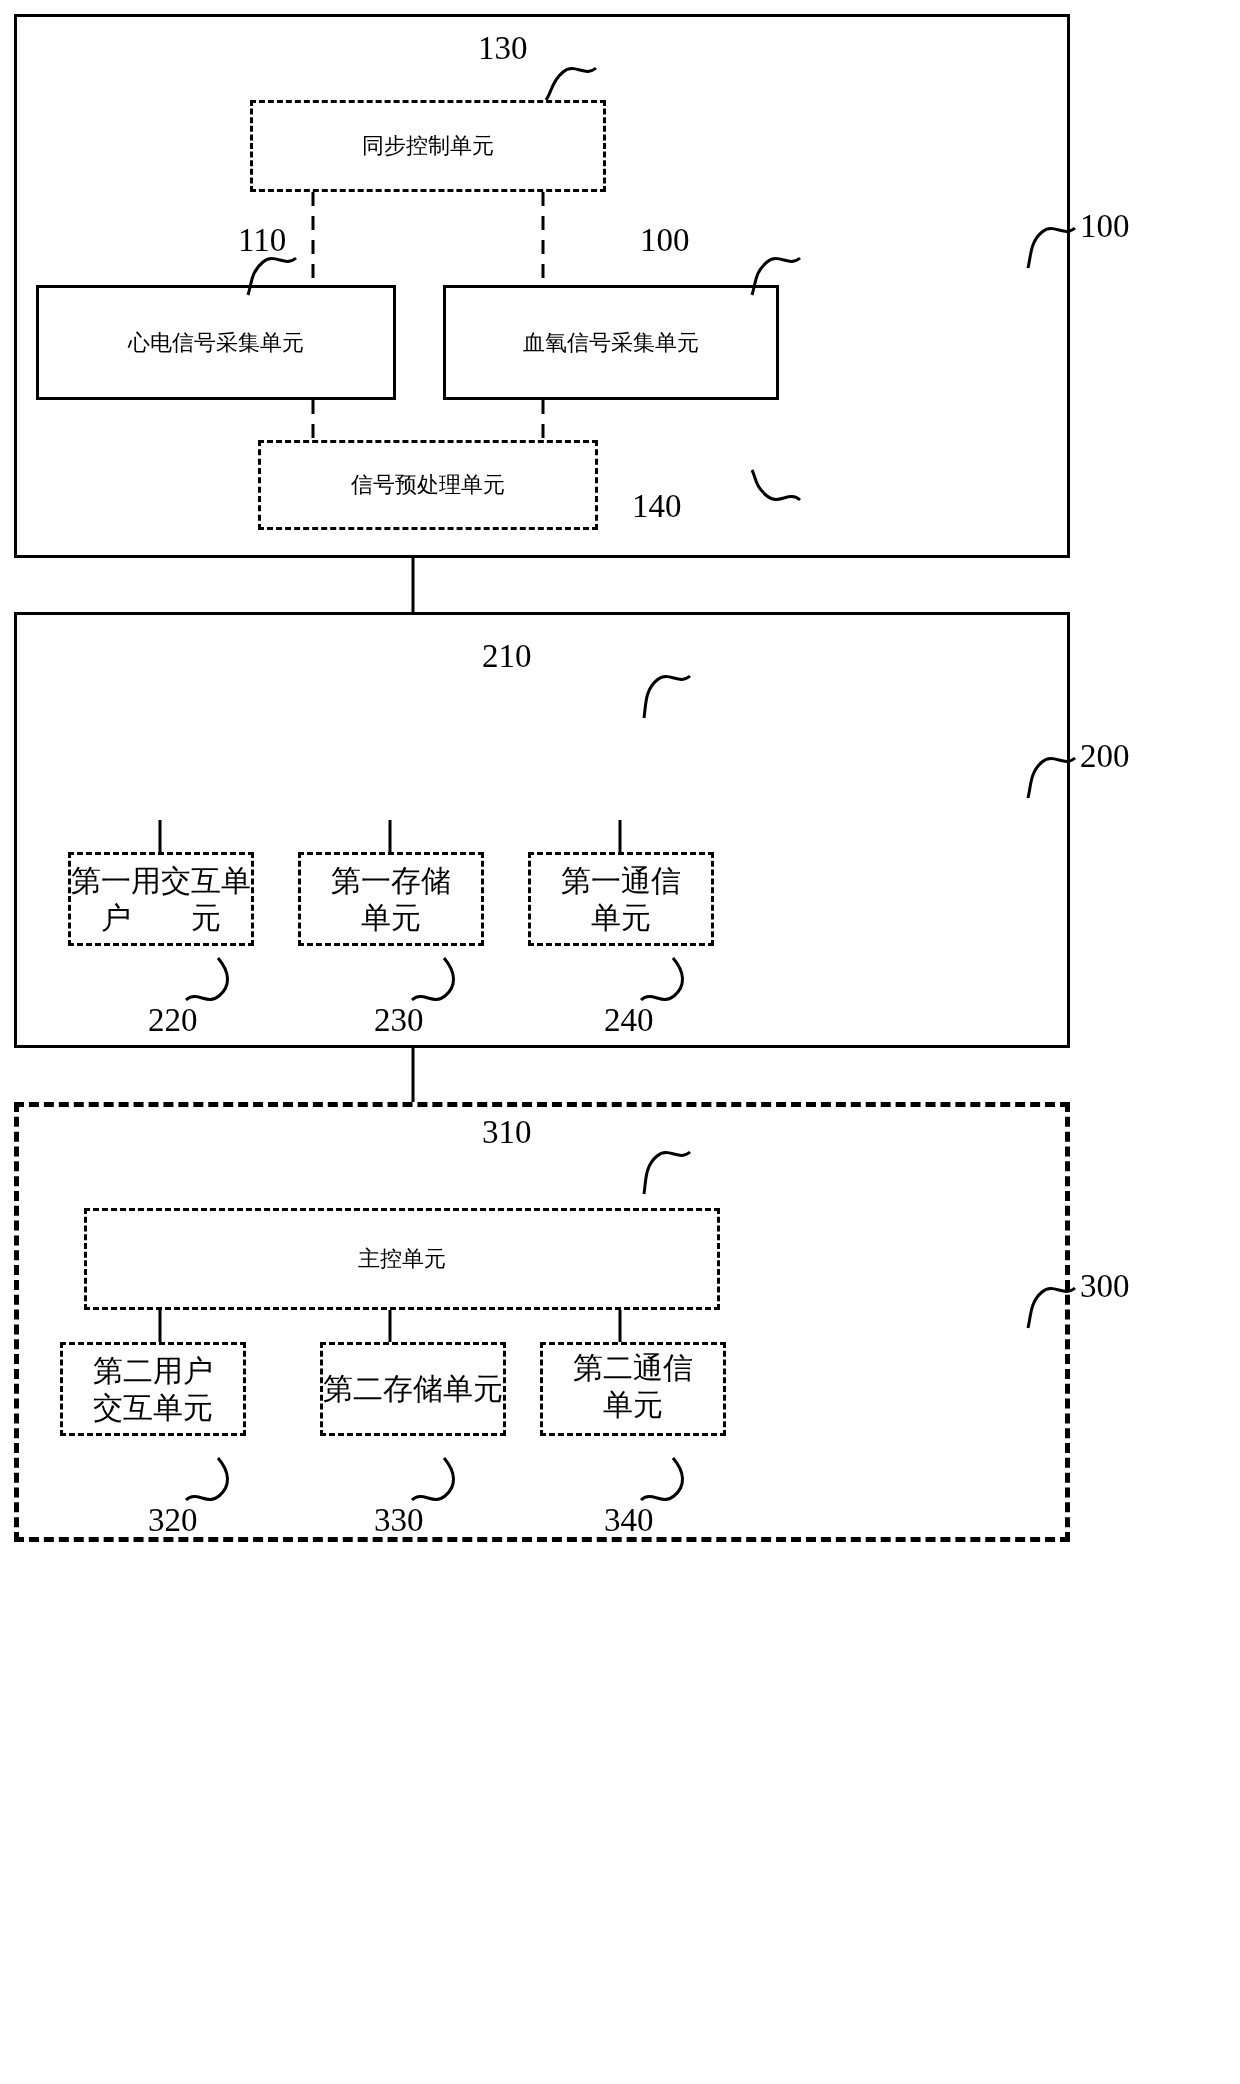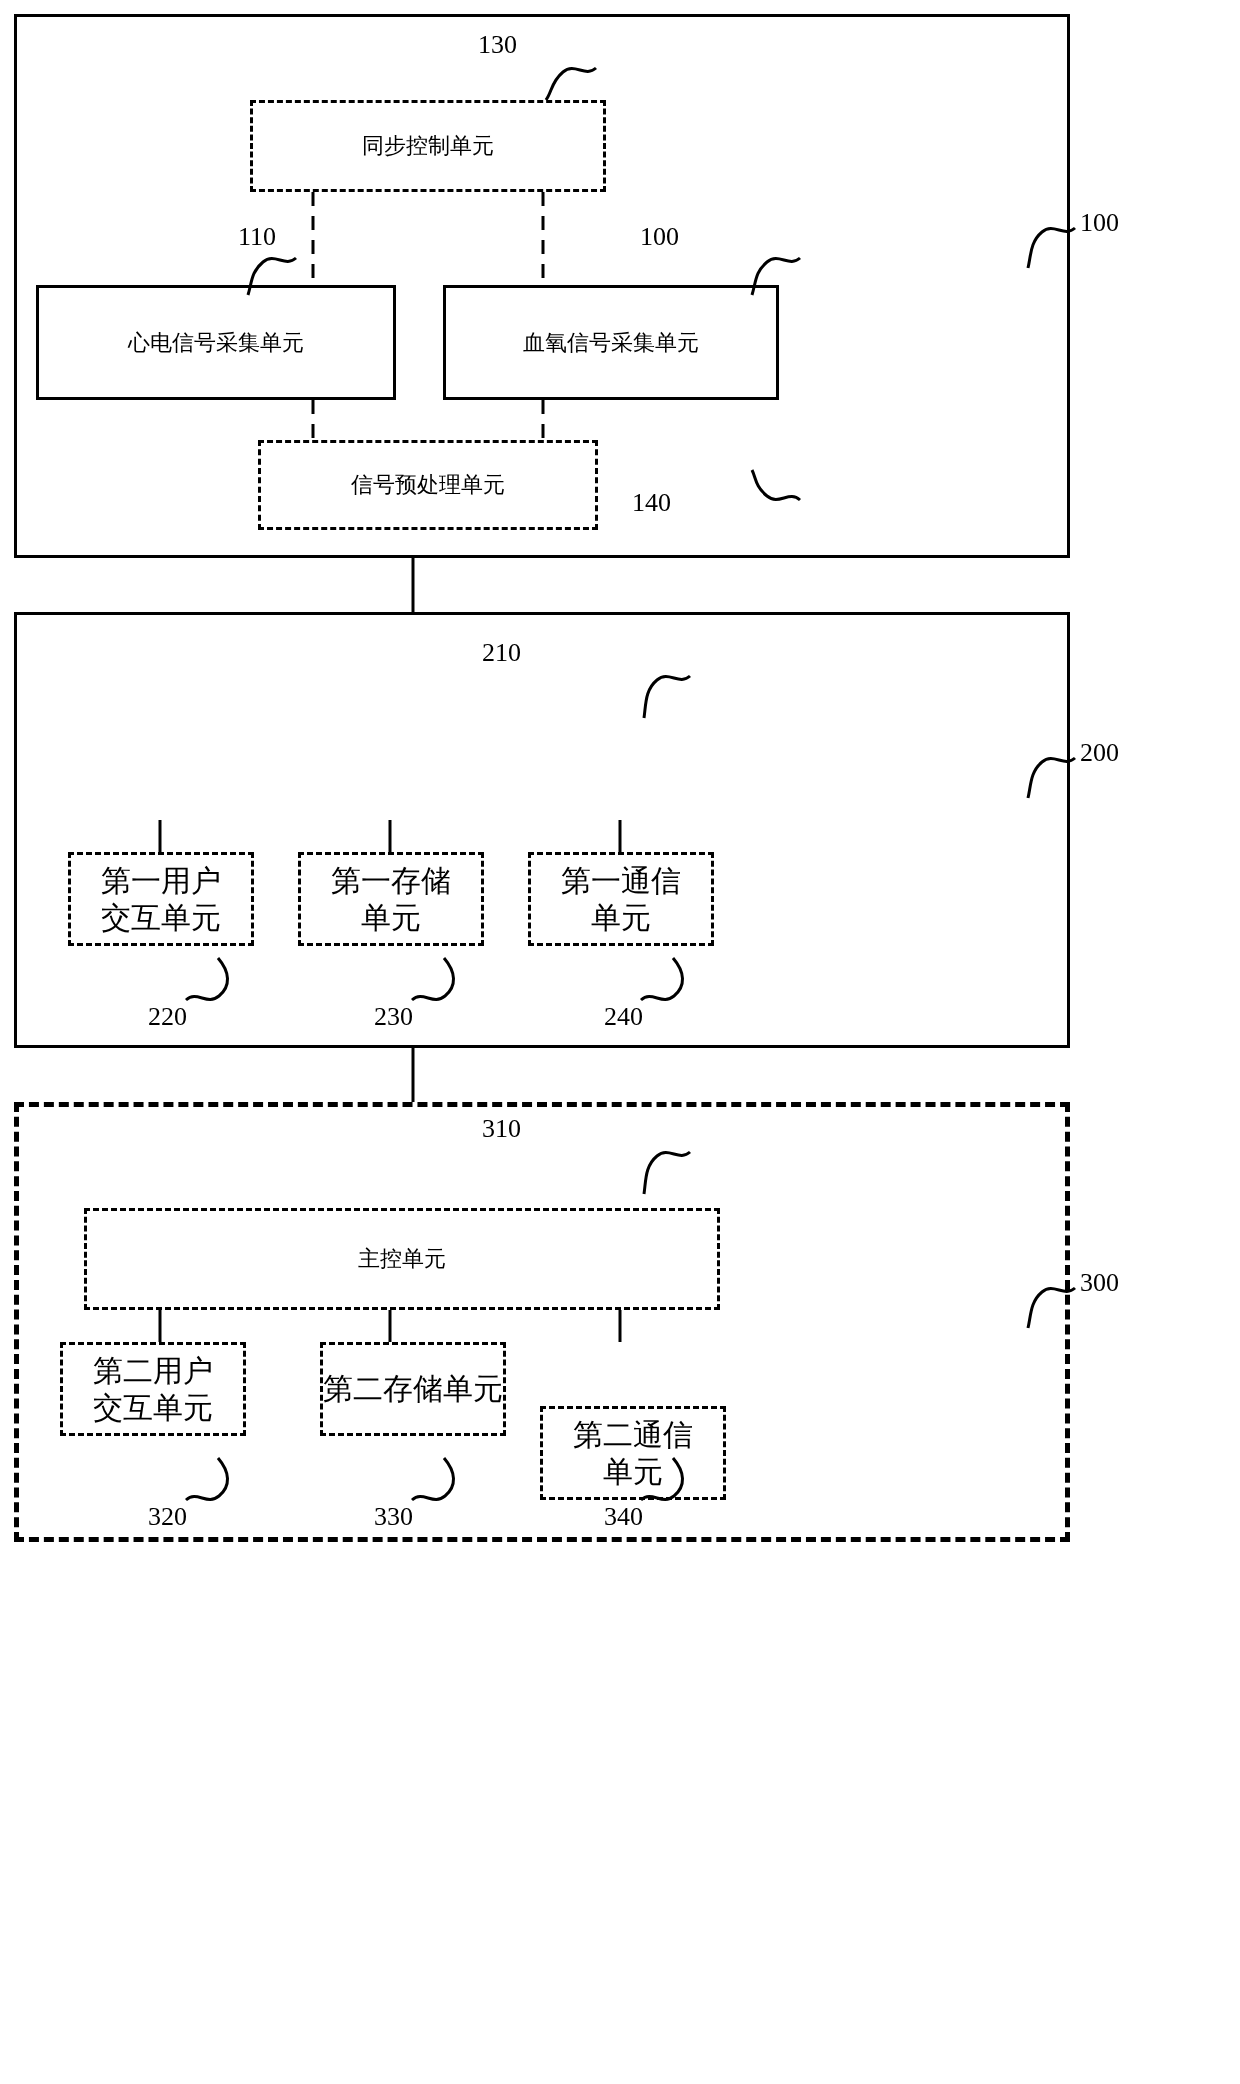--- a/index.html
+++ b/index.html
@@ -31,21 +31,21 @@
     border: 3px solid #000000;
   }
   .dashed {
     border: 3px dashed #000000;
   }
   .dashed-thick {
     border: 5px dashed #000000;
   }
   .ref {
     position: absolute;
-    font-size: 26px;
+    font-size: 33px;
   }
   .txt-lg { font-size: 22px; }
   .txt-md { font-size: 30px; }
   svg.lines {
     position: absolute;
     left: 0;
     top: 0;
     width: 1240px;
     height: 2084px;
     pointer-events: none;
@@ -129,21 +129,21 @@
 
   <div class="ref" style="left:478px; top:30px;">130</div>
   <div class="ref" style="left:1080px; top:208px;">100</div>
   <div class="ref" style="left:238px; top:222px;">110</div>
   <div class="ref" style="left:640px; top:222px;">100</div>
   <div class="ref" style="left:632px; top:488px;">140</div>
 
   <div class="box solid" style="left:14px; top:612px; width:1056px; height:436px;"></div>
 
 
-  <div class="box dashed txt-md" style="left:68px; top:852px; width:186px; height:94px; flex-direction:column;">
+  <div class="box dashed txt-md" style="left:68px; top:852px; width:186px; height:94px; flex-direction:row;">
     <span>第一用户</span>
     <span>交互单元</span>
   </div>
 
   <div class="box dashed txt-md" style="left:298px; top:852px; width:186px; height:94px; flex-direction:column;">
     <span>第一存储</span>
     <span>单元</span>
   </div>
 
   <div class="box dashed txt-md" style="left:528px; top:852px; width:186px; height:94px; flex-direction:column;">
@@ -166,21 +166,21 @@
   <div class="box dashed txt-md" style="left:60px; top:1342px; width:186px; height:94px; flex-direction:column;">
     <span>第二用户</span>
     <span>交互单元</span>
   </div>
 
   <div class="box dashed txt-md" style="left:320px; top:1342px; width:186px; height:94px; ">
     <span>第二存储</span>
     <span>单元</span>
   </div>
 
-  <div class="box dashed txt-md" style="left:540px; top:1406px; width:186px; height:94px; flex-direction:column;">
+  <div class="box dashed txt-md" style="left:540px; top:1342px; width:186px; height:94px; flex-direction:column;font-family:Liberation Mono, monospace;">
     <span>第二通信</span>
     <span>单元</span>
   </div>
 
   <div class="ref" style="left:482px; top:1114px;">310</div>
   <div class="ref" style="left:1080px; top:1268px;">300</div>
   <div class="ref" style="left:148px; top:1502px;">320</div>
   <div class="ref" style="left:374px; top:1502px;">330</div>
   <div class="ref" style="left:604px; top:1502px;">340</div>
 

